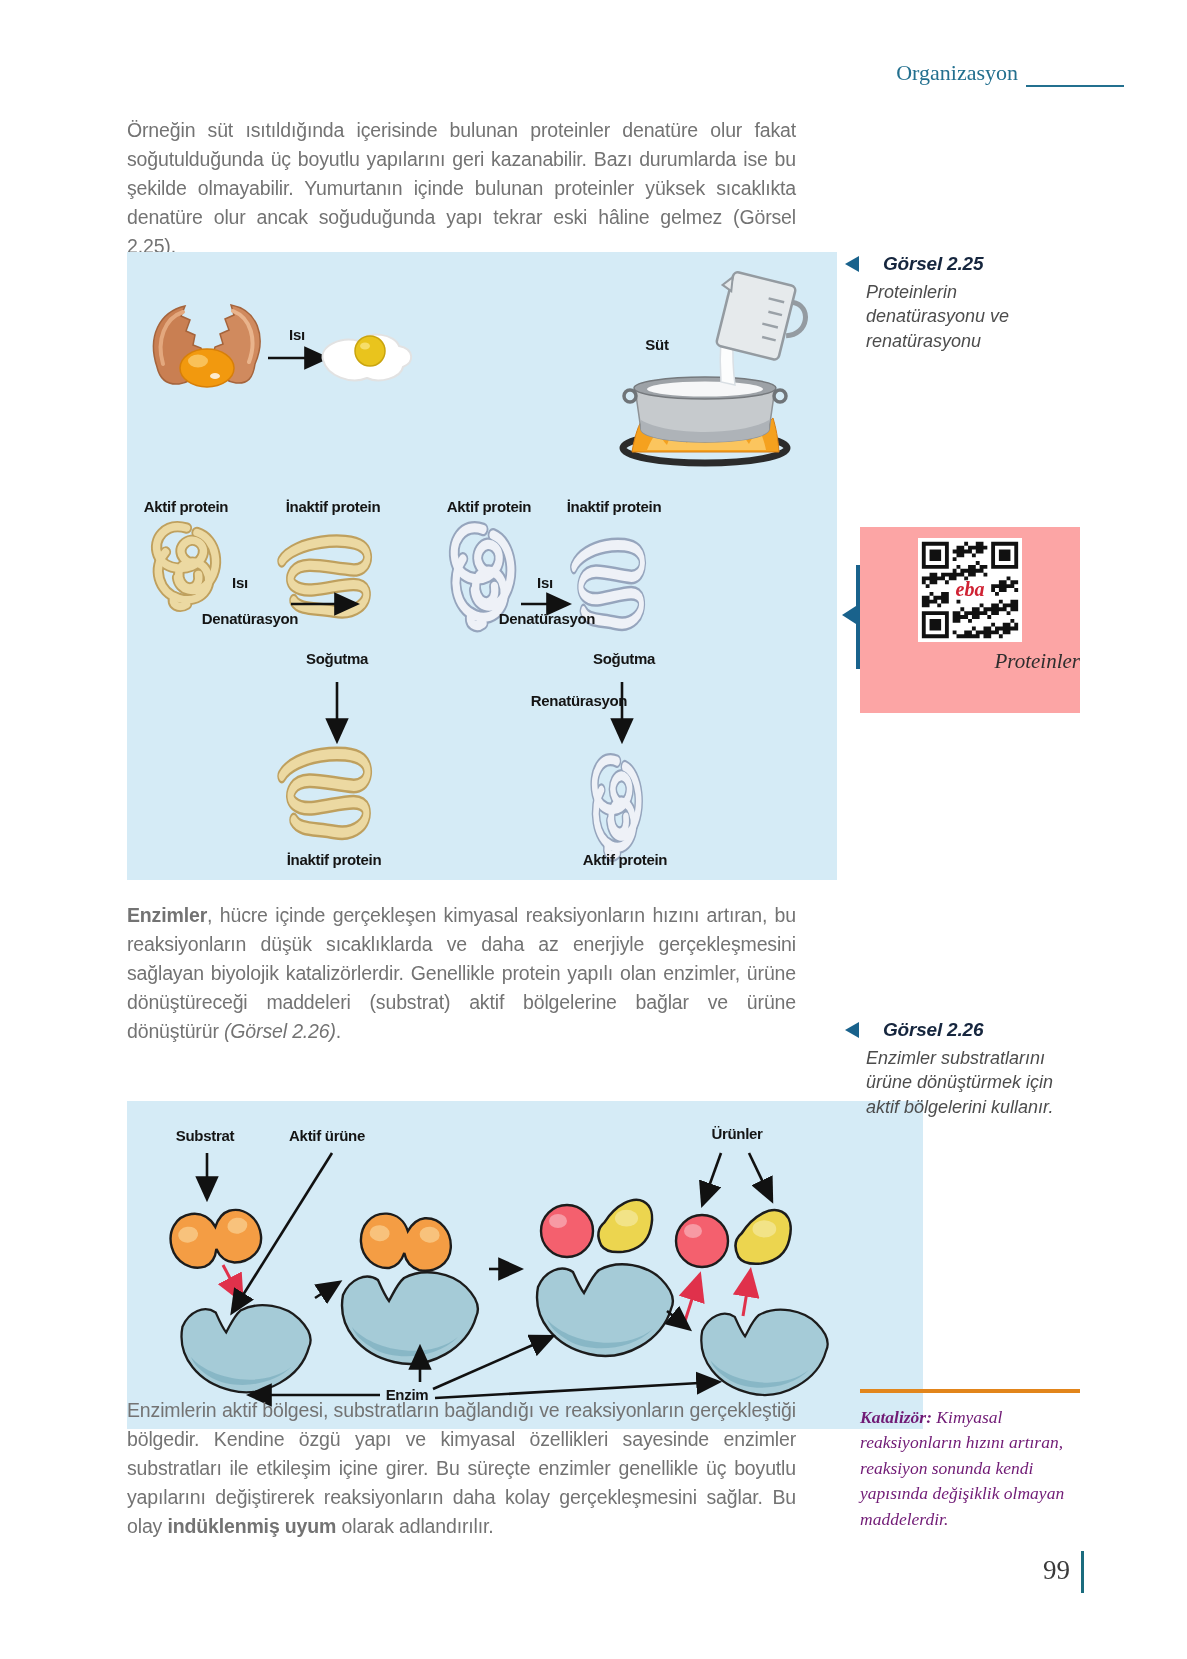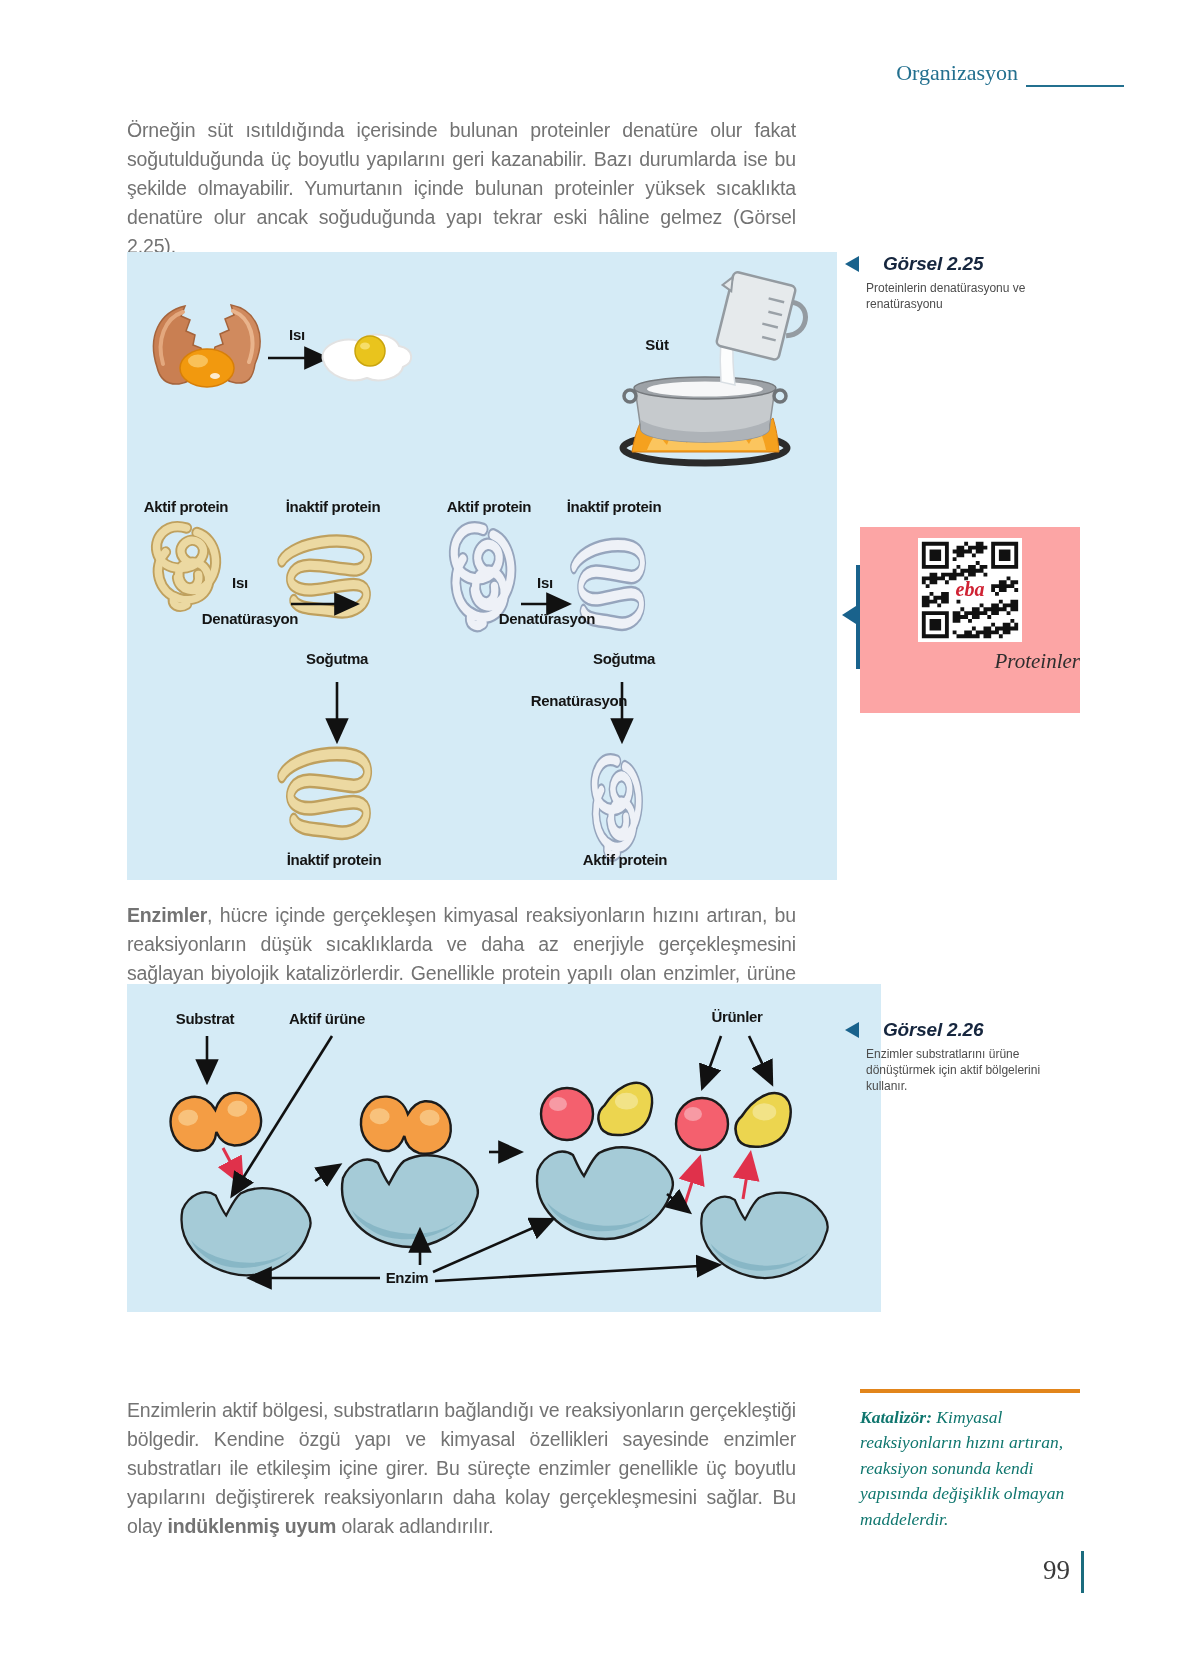--- a/index.html
+++ b/index.html
@@ -23,39 +23,39 @@
   .fig svg{position:absolute;left:0;top:0;}
   .fig-label{position:absolute;font-size:15px;font-weight:600;letter-spacing:-0.3px;
     color:#141414;text-align:center;white-space:nowrap;}
 
   
   .caption{position:absolute;left:845px;width:222px;}
   .caption-head{display:flex;align-items:center;gap:24px;}
   .tri-left{width:0;height:0;border-top:8px solid transparent;border-bottom:8px solid transparent;
     border-right:14px solid var(--marker-blue,#19628c);flex:0 0 auto;}
   .caption-title{font-style:italic;font-weight:700;font-size:19px;color:#16263e;letter-spacing:-0.2px;}
-  .caption-text{margin-top:5px;margin-left:21px;font-size:12px;
+  .caption-text{margin-top:5px;margin-left:21px;font-style:italic;font-size:18px;
     line-height:1.35;color:#4c4c4c;}
 
   
   .qr-panel{position:absolute;left:860px;top:527px;width:220px;height:186px;background:#fca5a5;}
   .qr-bar{position:absolute;left:856px;top:565px;width:6px;height:104px;background:var(--marker-blue,#19628c);}
   .qr-tri{position:absolute;left:842px;top:606px;width:0;height:0;border-top:9px solid transparent;
     border-bottom:9px solid transparent;border-right:14px solid var(--marker-blue,#19628c);}
   .qr-tile{position:absolute;left:58px;top:11px;width:104px;height:104px;background:#ffffff;}
   .qr-eba{position:absolute;left:0;top:40px;width:104px;text-align:center;
     font-family:"Liberation Serif",serif;font-style:italic;font-weight:700;font-size:20px;
     color:var(--eba-red,#cf2233);text-shadow:0 0 2px #fff,0 0 2px #fff;}
   .qr-caption{position:absolute;left:0;top:122px;width:220px;text-align:right;
     font-family:"Liberation Serif",serif;font-style:italic;font-size:21px;color:#2e2e2e;}
 
   
   .def-box{position:absolute;left:860px;top:1389px;width:220px;border-top:4px solid var(--definition-accent,#e2851b);
     padding-top:12px;font-family:"Liberation Serif",serif;font-style:italic;font-size:17.5px;
-    line-height:1.45;color:#0f766e;}
+    line-height:1.45;color:#701a75;}
   .def-box b{font-weight:700;}
 
   
   .page-number{position:absolute;left:970px;top:1555px;width:100px;text-align:right;
     font-family:"Liberation Serif",serif;font-size:27px;color:#3a3a3a;}
   .footer-bar{position:absolute;left:1081px;top:1551px;width:3px;height:42px;background:#1b6c7e;}
 
   
   .knot{fill:none;stroke-linecap:round;stroke-linejoin:round;}
   .y-out{stroke:#bfa05e;stroke-width:15px;}
@@ -198,21 +198,21 @@
       </svg>
     <div class="qr-eba">eba</div>
   </div>
   <div class="qr-caption">Proteinler</div>
 </div>
 
 <p class="body-text" style="top:901px;margin:0;">
   <b>Enzimler</b><span>, hücre içinde gerçekleşen kimyasal reaksiyonların hızını artıran, bu reaksiyonların düşük sıcaklıklarda ve daha az enerjiyle gerçekleşmesini sağlayan biyolojik katalizörlerdir. Genellikle protein yapılı olan enzimler, ürüne dönüştüreceği maddeleri (substrat) aktif bölgelerine bağlar ve ürüne dönüştürür </span><i>(Görsel 2.26)</i><span>.</span>
 </p>
 
-<div class="fig" style="left:127px;top:984px;width:710px;height:328px;padding-left:44px;">
+<div class="fig" style="left:127px;top:1101px;width:796px;height:328px;">
   <svg width="710" height="328" viewBox="0 0 710 328">
     <defs>
       <marker id="ah2" markerWidth="10" markerHeight="9" refX="8" refY="4.5" orient="auto">
         <path d="M0,0 L10,4.5 L0,9 Z" fill="#111"></path>
       </marker>
       <marker id="rah" markerWidth="10" markerHeight="9" refX="8" refY="4.5" orient="auto">
         <path d="M0,0 L10,4.5 L0,9 Z" fill="#e0314b"></path>
       </marker>
       <g id="enzyme-shape">
         <path class="enzyme" d="M11,46 C18,30 34,23 46,31 C50,40 53,47 57,52 C61,45 65,35 72,29 C92,18 120,24 134,38 C146,50 148,60 144,68 C136,98 98,122 62,113 C28,105 5,78 11,46 Z"></path>

